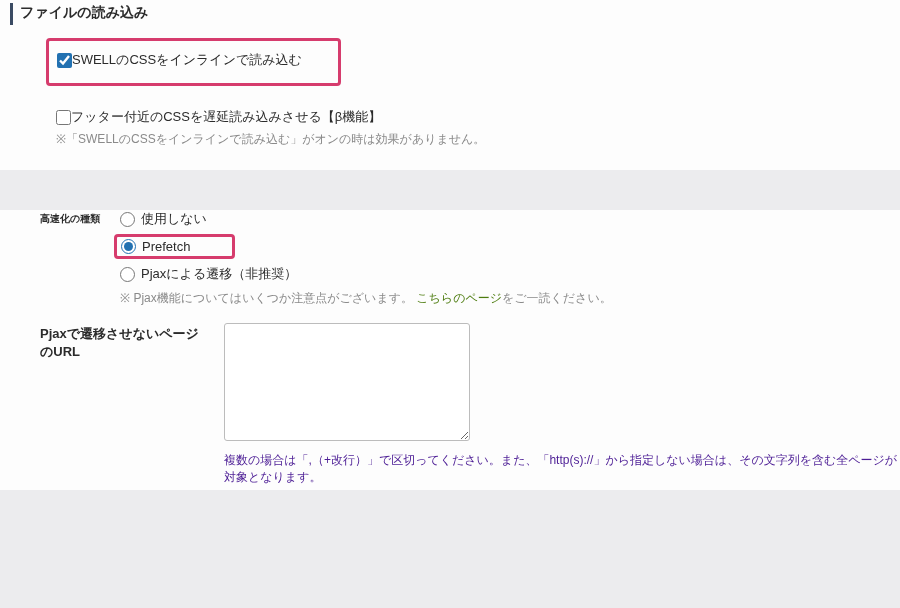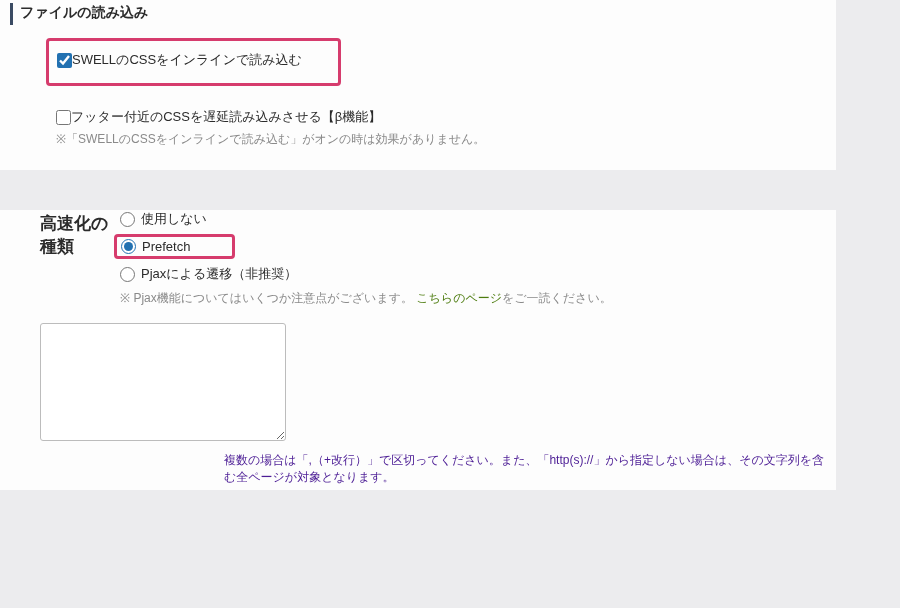--- a/index.html
+++ b/index.html
@@ -5,21 +5,21 @@
   * { box-sizing: border-box; }
   html, body {
     margin: 0; padding: 0;
     width: 900px; height: 608px;
     font-family: "Hiragino Kaku Gothic Pro", "Meiryo", "Yu Gothic", sans-serif;
     font-size: 13px;
     color: #2b2b2b;
     background: #ececee;
   }
   .page {
-    width: 836px;
+    width: 900px;
     height: 608px;
     padding: 0;
   }
   .section {
     background: #fdfdfd;
     margin: 0 0 20px 0;
   }
   .section-inner {
     padding: 0 0 22px 0;
   }
@@ -89,21 +89,21 @@
   .speed-row {
     display: flex;
     align-items: flex-start;
     padding: 0 40px 0 40px;
     margin-bottom: 16px;
   }
   .speed-label {
     width: 80px;
     flex: 0 0 80px;
     font-weight: 700;
-    font-size: 17px;
+    font-size: 10px;
     padding-top: 2px;
   }
   .speed-options {
     flex: 1;
   }
   .radio-row {
     display: flex;
     align-items: center;
     gap: 6px;
     font-size: 13px;
@@ -203,20 +203,21 @@
             <span>Pjaxによる遷移（非推奨）</span>
           </label>
           <div class="note" style="margin-top:6px">
             <span>※ Pjax機能についてはいくつか注意点がございます。</span>
             <a href="#" class="link">こちらのページ</a><span>をご一読ください。</span>
           </div>
         </div>
       </div>
 
       <div class="textarea-row">
+        <div class="textarea-label">Pjaxで遷移させないページのURL</div>
         <div style="flex:1">
           <textarea style=""></textarea>
         </div>
       </div>
       <div class="textarea-note">複数の場合は「,（+改行）」で区切ってください。また、「http(s)://」から指定しない場合は、その文字列を含む全ページが対象となります。</div>
     </div>
   </div>
 </div>
 
 </body></html>

